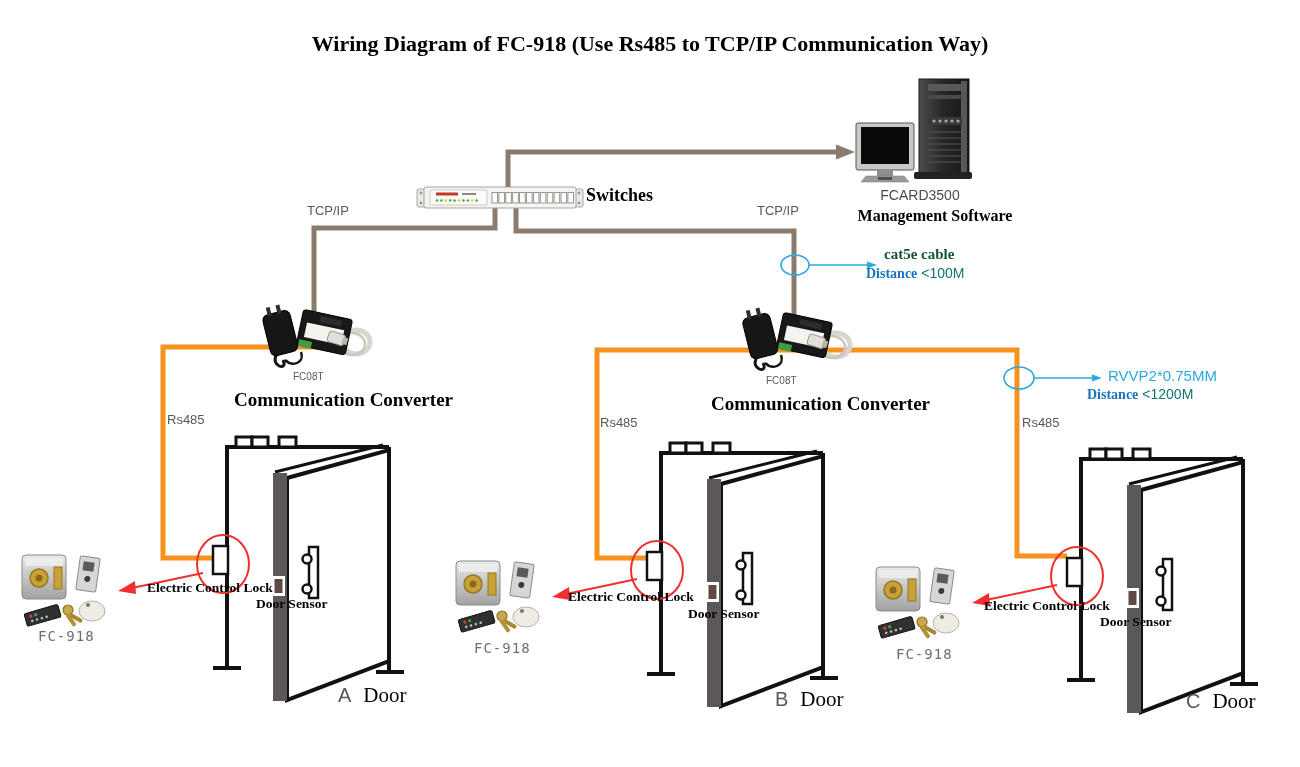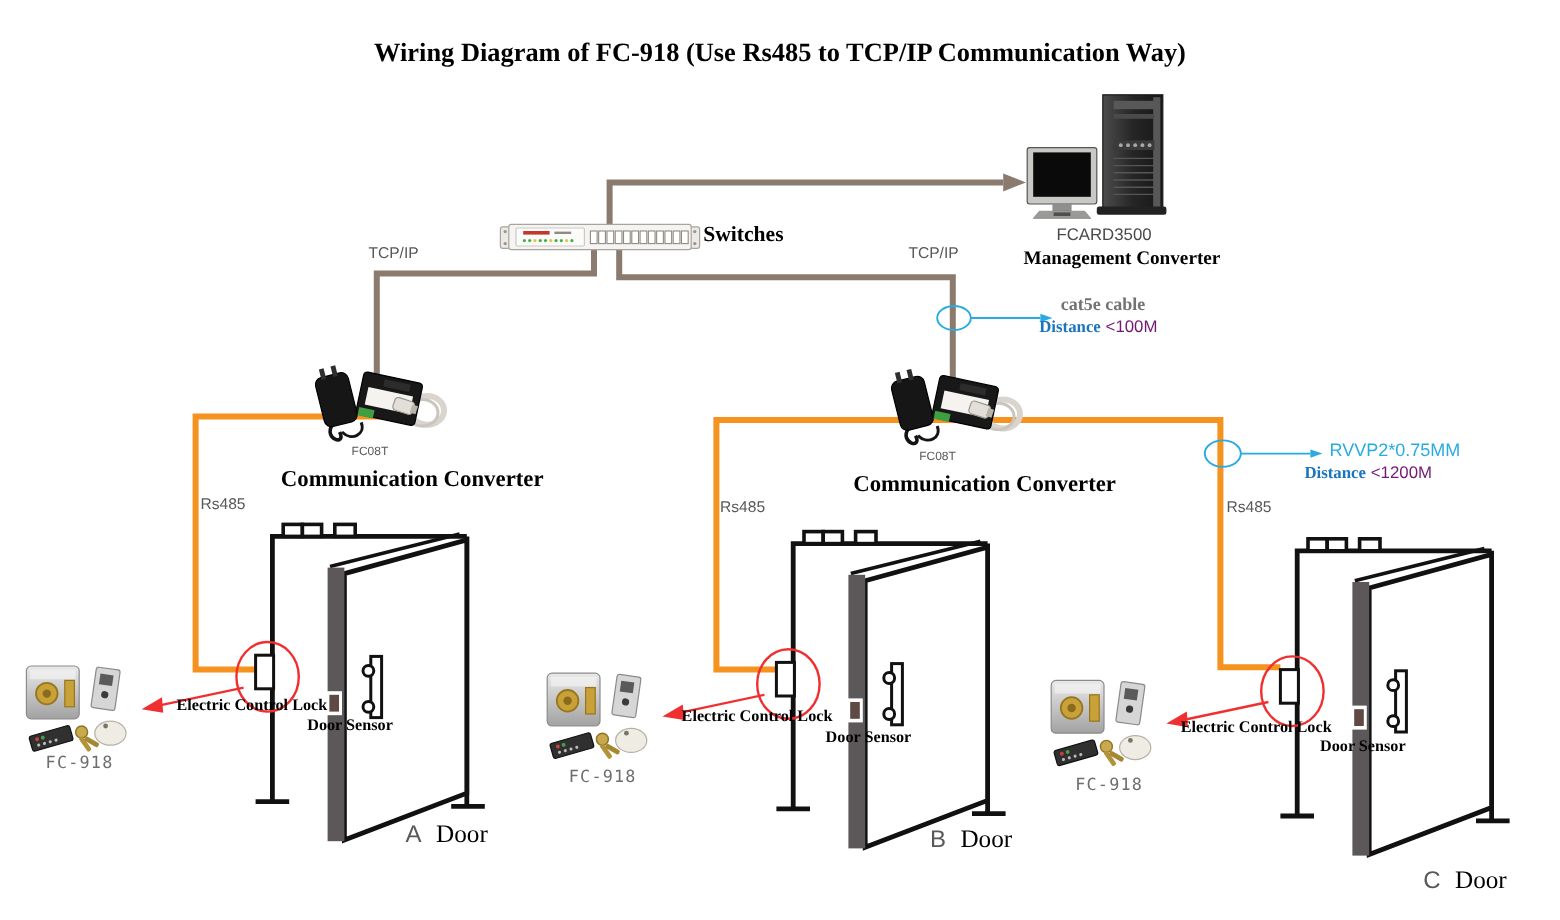--- a/index.html
+++ b/index.html
@@ -10,24 +10,24 @@
          font:bold 22px "Liberation Serif",serif;color:#000;}
   .serifb{font-family:"Liberation Serif",serif;font-weight:bold;color:#000;}
   .switches{font-size:18px;}
   .mgmt{font-size:16px;}
   .convlab{font-size:19px;}
   .locklab{font-size:13.5px;}
   .tech{font-family:"Liberation Sans","DejaVu Sans",sans-serif;font-size:13px;color:#57585a;}
   .model{font-size:10px;text-align:center;}
   .pcmodel{font-size:14px;color:#4a4a4c;text-align:center;width:150px;}
   .mono{font-family:"DejaVu Sans Mono",monospace;font-size:14px;color:#6d6e71;letter-spacing:1px;}
-  .co-title1{font:bold 15px "Liberation Serif",serif;color:#737373;}
+  .co-title1{font:bold 15px "Liberation Serif",serif;color:#14532d;}
   .co-title2{font:15px "Liberation Sans",sans-serif;color:#29ABE2;text-align:right;}
   .dist-word{font:bold 14px "Liberation Serif",serif;color:#1B75BC;margin-top:11px;}
-  .dist-val{font:14px "Liberation Sans",sans-serif;color:#701a75;margin-left:4px;}
+  .dist-val{font:14px "Liberation Sans",sans-serif;color:#0f766e;margin-left:4px;}
   .door-letter{font:20px "Liberation Sans",sans-serif;color:#58585a;}
   .door-word{font-family:"Liberation Serif",serif;font-weight:normal;color:#000;font-size:21px;margin-left:12px;}
   svg{position:absolute;left:0;top:0;}
   .tcpwire{fill:none;stroke:#8B7B6F;stroke-width:5;}
   .orwire{fill:none;stroke:#F6921E;stroke-width:5;}
   .bluestroke{fill:none;stroke:#29ABE2;stroke-width:1.6;}
   .frame{stroke:#111;stroke-width:4;fill:none;}
   .topbox{fill:#fff;stroke:#111;stroke-width:3;}
 </style>
 </head>
@@ -210,21 +210,21 @@
     <use href="#fc918Cluster" transform="translate(22,552)"></use>
     <use href="#fc918Cluster" transform="translate(456,558)"></use>
     <use href="#fc918Cluster" transform="translate(876,564)"></use>
   </svg>
 
   <div class="title">Wiring Diagram of FC-918 (Use Rs485 to TCP/IP Communication Way)</div>
 
   <div class="lbl serifb switches" style="left:586px;top:185px">Switches</div>
 
   <div class="lbl tech pcmodel" style="left:845px;top:187px">FCARD3500</div>
-  <div class="lbl serifb mgmt" style="left:845px;top:207px;width:180px;text-align:center">Management Converter</div>
+  <div class="lbl serifb mgmt" style="left:845px;top:207px;width:180px;text-align:center">Management Software</div>
 
   <div class="lbl tech" style="left:307px;top:204px">TCP/IP</div>
   <div class="lbl tech" style="left:757px;top:204px">TCP/IP</div>
 
   <div class="lbl co-title1" style="left:884px;top:246px">cat5e cable</div>
   <div class="lbl" style="left:866px;top:264px">
     <span class="dist-word">Distance</span><span class="dist-val">&lt;100M</span>
   </div>
 
   <div class="lbl co-title2" style="left:1108px;top:367px">RVVP2*0.75MM</div>
@@ -252,17 +252,17 @@
   <div class="lbl mono" style="left:38px;top:628px">FC-918</div>
   <div class="lbl mono" style="left:474px;top:640px">FC-918</div>
   <div class="lbl mono" style="left:896px;top:646px">FC-918</div>
 
   <div class="lbl" style="left:338px;top:683px">
     <span class="door-letter">A</span><span class="door-word">Door</span>
   </div>
   <div class="lbl" style="left:775px;top:687px">
     <span class="door-letter">B</span><span class="door-word">Door</span>
   </div>
-  <div class="lbl" style="left:1186px;top:721px">
+  <div class="lbl" style="left:1186px;top:689px">
     <span class="door-letter">C</span><span class="door-word">Door</span>
   </div>
 
 </div>
 
 </body></html>

